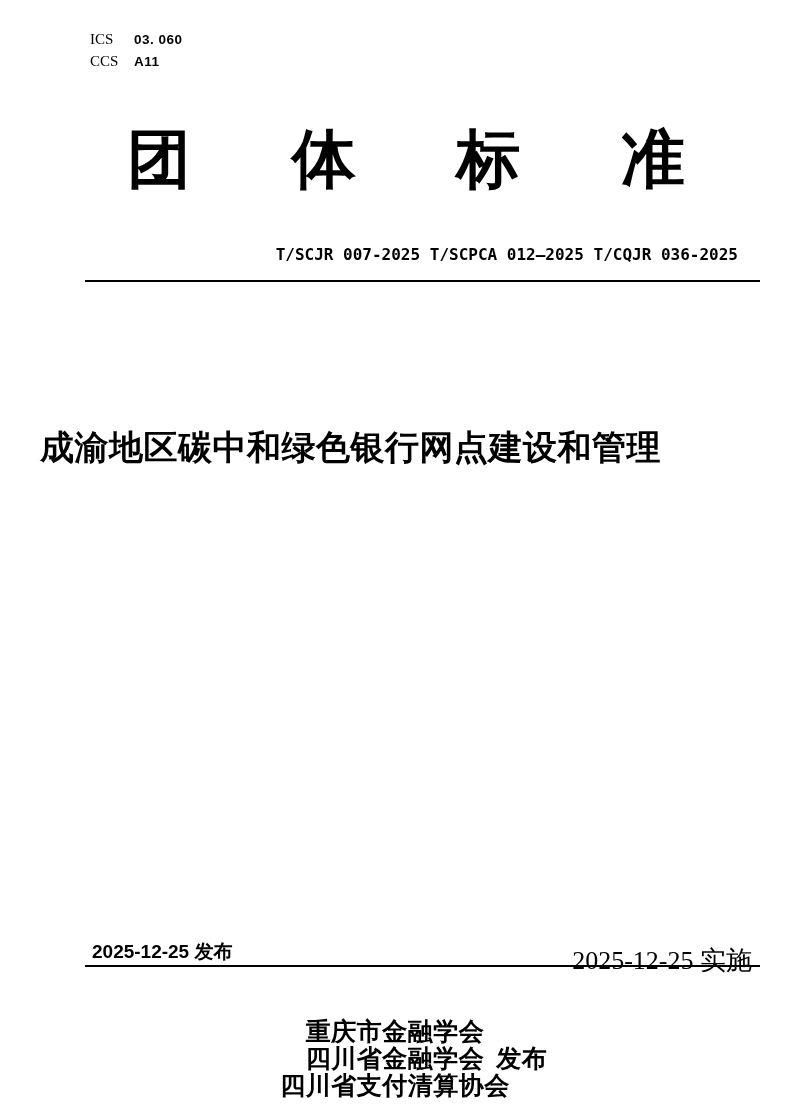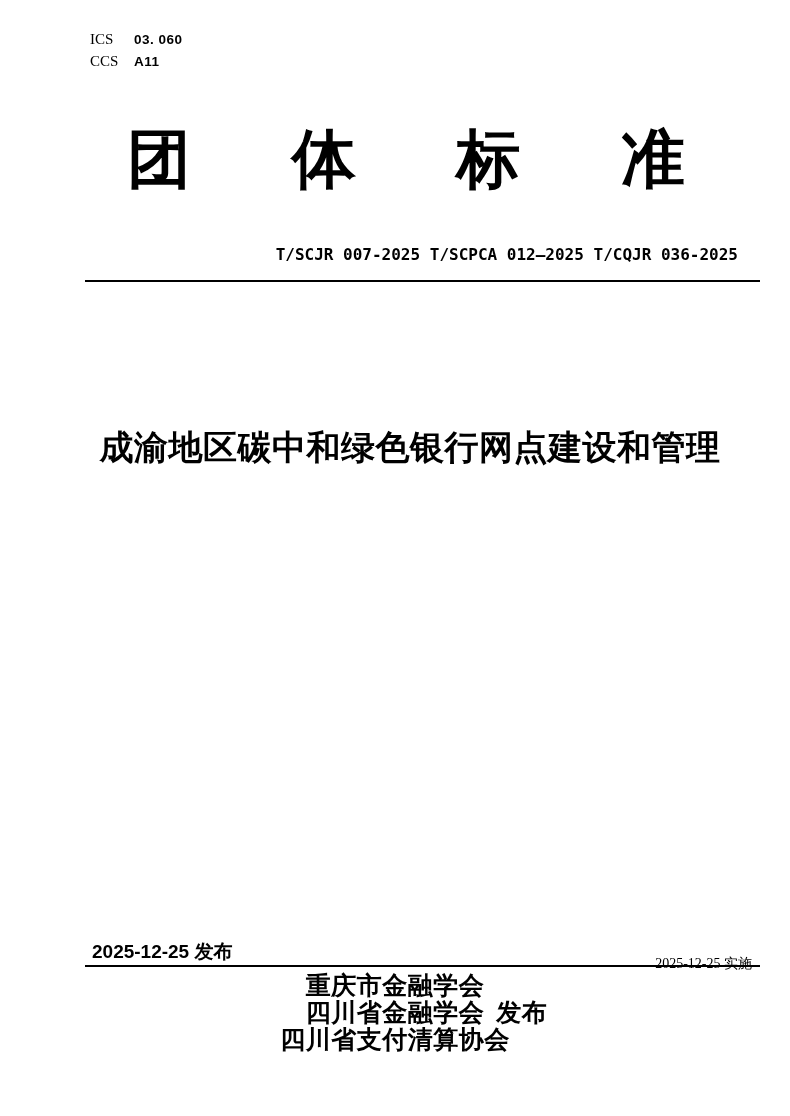--- a/index.html
+++ b/index.html
@@ -40,47 +40,47 @@
     font-size:16px; font-weight:700; white-space:pre;
   }
 
   .rule { position:absolute; left:85px; width:675px; height:2px; background:#000000; }
   .rule-top { top:280px; }
   .rule-bottom { top:965px; }
 
   
   .zh-title {
     position:absolute; left:40px; top:427px; width:740px;
-    text-align:center;
+    text-align:left;
     font-size:34px; font-weight:700; line-height:41px; letter-spacing:0.5px;
   }
 
   
   .en-title {
     position:absolute; left:48px; top:541px; width:742px;
     text-align:center;
     font-family:"DejaVu Sans Mono", monospace;
     font-size:15.5px; font-weight:500; line-height:25.5px;
   }
 
   
   .dates { position:absolute; left:85px; top:939px; width:675px; height:24px; }
   .date-issue {
     position:absolute; left:7px; top:0;
     font-size:19px; font-weight:700; white-space:pre;
   }
   .date-impl {
-    position:absolute; right:8px; top:16px;
+    position:absolute; right:8px; top:4px;
     font-family:"Liberation Serif", serif;
-    font-size:14px; font-weight:500; white-space:pre;
+    font-size:26px; font-weight:500; white-space:pre;
   }
 
   
   .publishers {
-    position:absolute; left:0; top:972px; width:790px;
+    position:absolute; left:0; top:1018px; width:790px;
     text-align:center;
     font-size:25px; font-weight:700; line-height:27px; letter-spacing:0.5px;
   }
   .pub-line { position:relative; white-space:nowrap; }
   .pub-publish-label { position:absolute; margin-left:12px; }
 </style>
 </head>
 <body>
 
 <div class="page">

